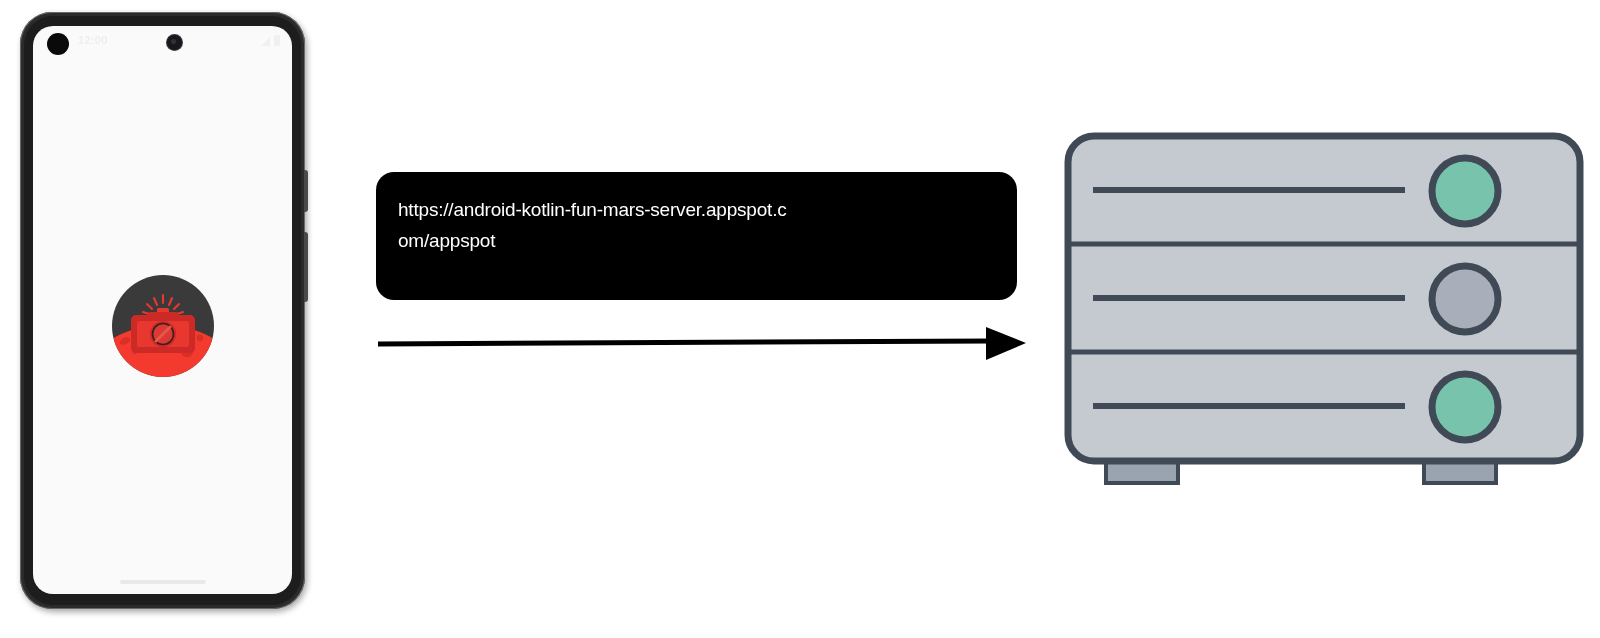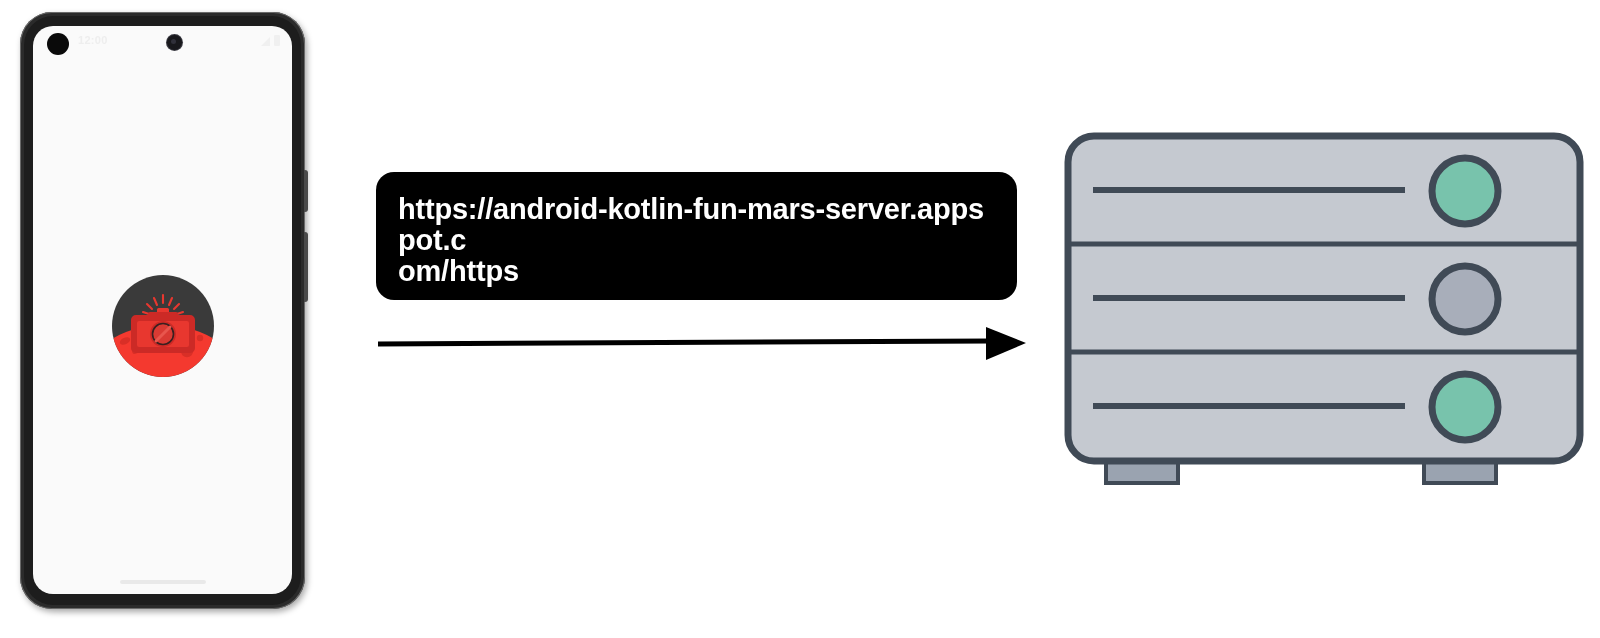--- a/index.html
+++ b/index.html
@@ -148,22 +148,22 @@
     top: 172px;
     width: 641px;
     height: 128px;
     background: #000000;
     border-radius: 18px;
     box-sizing: border-box;
     padding: 22px 22px 0 22px;
   }
   .request-line {
     color: #ffffff;
-    font-size: 29px;
-    font-weight: bold;
+    font-size: 19px;
+    font-weight: normal;
     line-height: 31px;
     letter-spacing: -0.2px;
     white-space: pre-wrap;
     word-break: break-all;
   }
 
   
   #request-arrow {
     position: absolute;
     left: 378px;
@@ -245,21 +245,21 @@
         </g>
       </svg>
     </div>
 
     <div class="gesture-bar"></div>
   </div>
 </div>
 
 <div id="request-label-box">
   <div class="request-line">https://android-kotlin-fun-mars-server.appspot.c</div>
-  <div class="request-line">om/https</div>
+  <div class="request-line">om/appspot</div>
 </div>
 
 <div id="request-arrow">
   <svg viewBox="0 0 648 40" width="648" height="40" aria-hidden="true">
     <line x1="0" y1="19" x2="614" y2="16" stroke="#000000" stroke-width="5"></line>
     <polygon points="608,2 648,18 608,35" fill="#000000"></polygon>
   </svg>
 </div>
 
 <div id="server-graphic">

